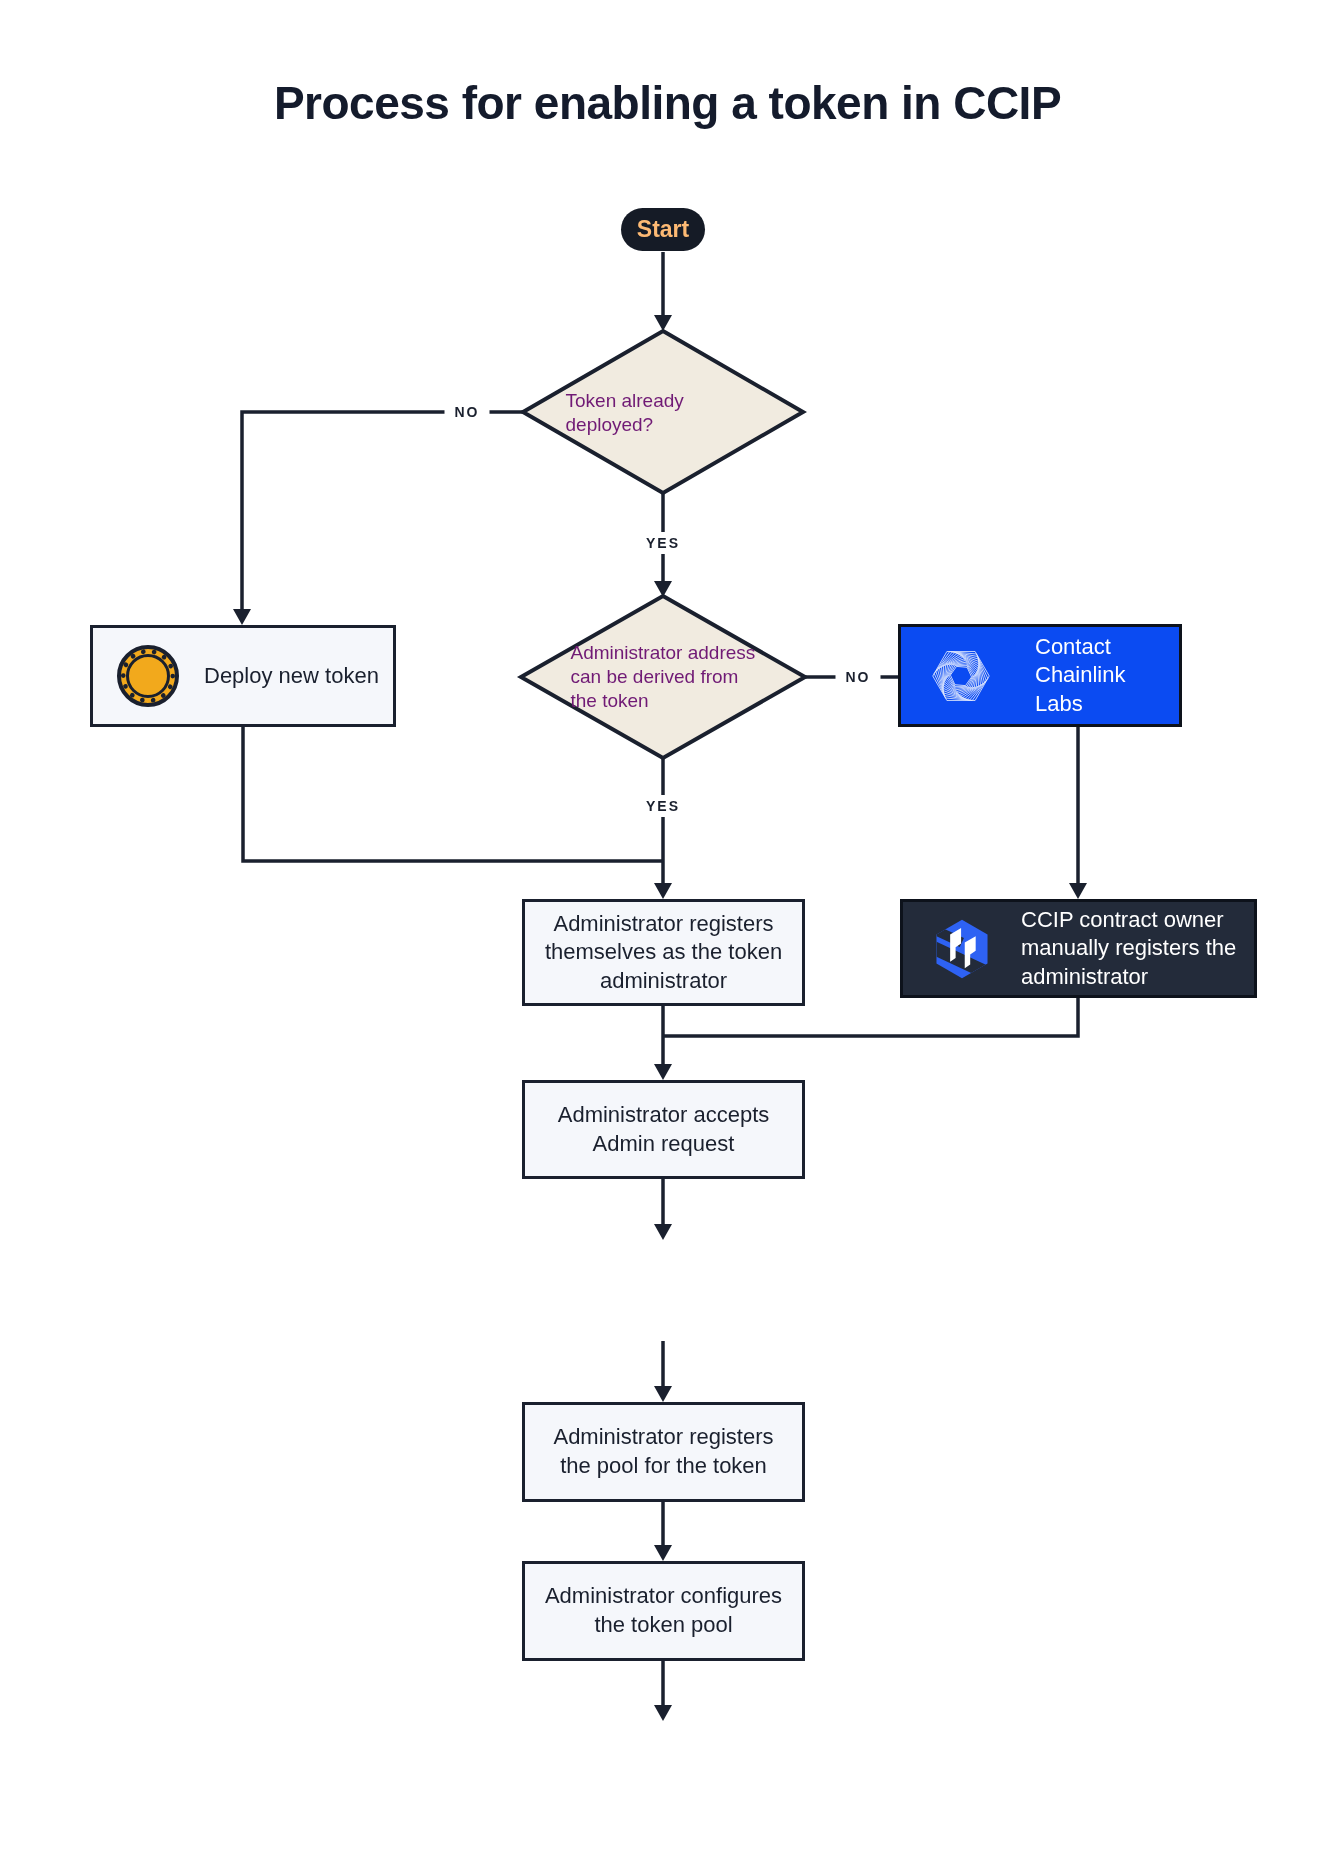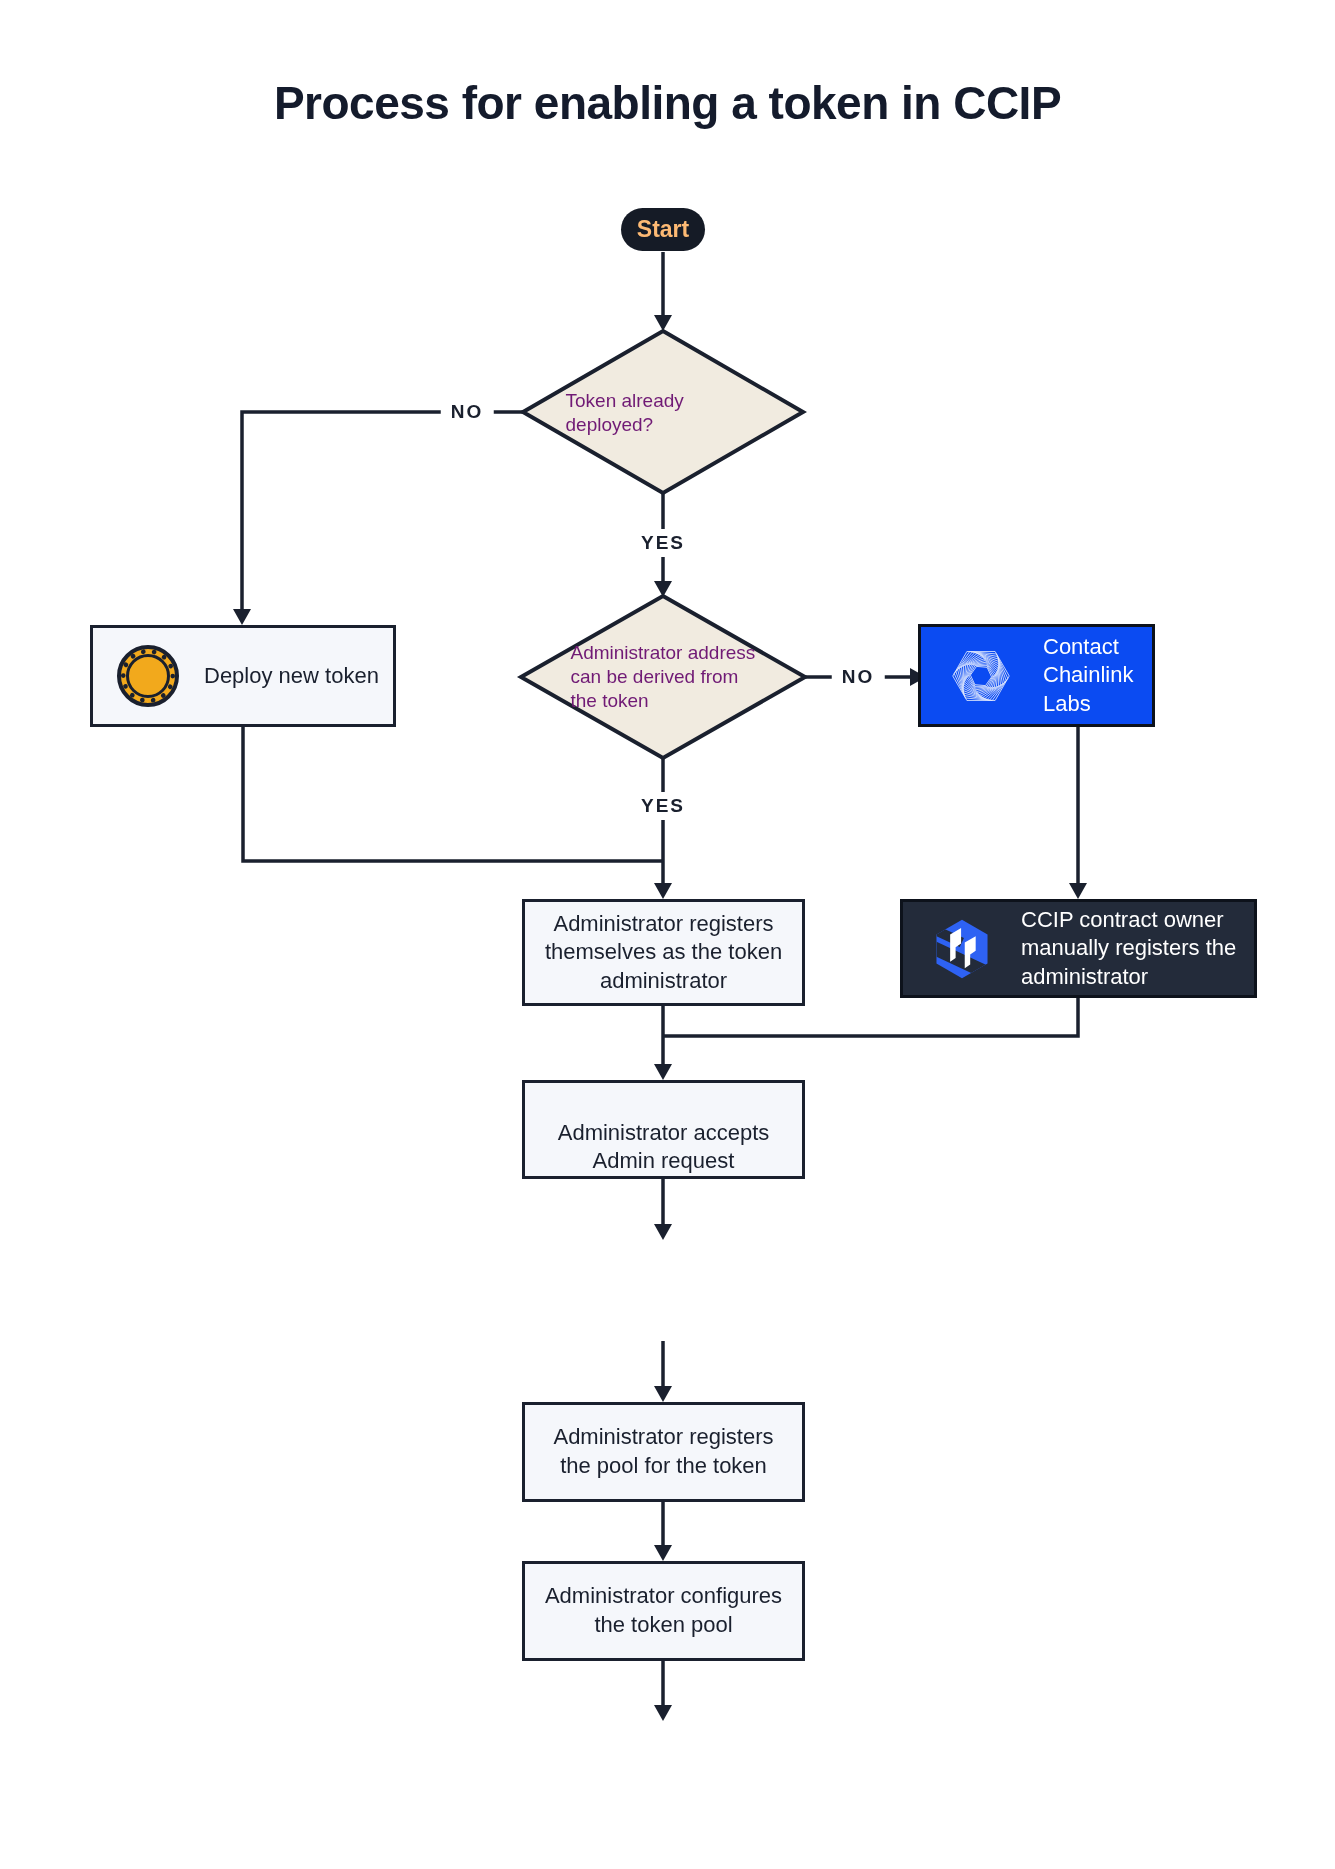--- a/index.html
+++ b/index.html
@@ -31,21 +31,21 @@
     font-size:22px; line-height:1.3; color:#1A202E; text-align:center;
   }
   .pbox.icon-row { justify-content:flex-start; text-align:left; }
   .pbox.blue { background:#0B4BF2; border-color:#0D121B; color:#ffffff; }
   .pbox.dark { background:#232B3A; border-color:#0D121B; color:#ffffff; }
   .icon-wrap { flex:0 0 auto; display:flex; align-items:center; justify-content:center; }
 
   .edge-label {
     position:absolute; transform:translate(-50%,-50%);
     background:#ffffff; padding:3px 10px;
-    font-size:19px; font-weight:700; letter-spacing:2px; color:#1A202E;
+    font-size:14px; font-weight:700; letter-spacing:2px; color:#1A202E;
   }
 </style>
 </head>
 <body>
 
 <div class="canvas">
 
   <svg class="layer" viewBox="0 0 1335 1869" aria-hidden="true">
     <g stroke="#1A202E" stroke-width="3.5" fill="none">
       <path d="M663 252 V316"></path>
@@ -95,21 +95,21 @@
         <circle cx="33" cy="33" r="29" fill="#F2A91C" stroke="#1A202E" stroke-width="4"></circle>
         <circle cx="33" cy="33" r="20.5" fill="none" stroke="#1A202E" stroke-width="3"></circle>
         <circle cx="33" cy="33" r="24.75" fill="none" stroke="#1A202E" stroke-width="4.6" stroke-linecap="round" stroke-dasharray="0.1 11"></circle>
       </svg>
     </span>
     <span style="width:190px; text-align:left;">Deploy new token</span>
   </div>
 
   <div class="diamond-label" style="left:663px; top:677px; width:185px;">Administrator address can be derived from the token</div>
 
-  <div class="pbox icon-row blue" style="left:918px; top:624px; width:237px; height:103px; padding-left:28px; gap:30px;">
+  <div class="pbox icon-row blue" style="left:898px; top:624px; width:284px; height:103px; padding-left:28px; gap:42px;">
     <span class="icon-wrap">
       <svg width="64" height="64" viewBox="-34 -34 68 68">
         <defs>
           <polygon id="clhex" points="30,0 15,26 -15,26 -30,0 -15,-26 15,-26" fill="none" stroke="#ffffff" stroke-width="0.8" vector-effect="non-scaling-stroke"></polygon>
         </defs>
         <g opacity="0.92">
           <use href="#clhex" transform="rotate(0) scale(1)"></use>
           <use href="#clhex" transform="rotate(5) scale(0.952)"></use>
           <use href="#clhex" transform="rotate(10) scale(0.904)"></use>
           <use href="#clhex" transform="rotate(15) scale(0.856)"></use>
@@ -146,21 +146,21 @@
         </g>
       </svg>
     </span>
     <span style="width:225px; text-align:left;">CCIP contract owner manually registers the administrator</span>
   </div>
 
   <div class="pbox" style="left:522px; top:899px; width:283px; height:107px;">
     <span style="width:245px;">Administrator registers themselves as the token administrator</span>
   </div>
 
-  <div class="pbox" style="left:522px; top:1080px; width:283px; height:99px;align-items:flex-end;">
+  <div class="pbox" style="left:522px; top:1080px; width:283px; height:99px;">
     <span style="width:235px;">Administrator accepts Admin request</span>
   </div>
 
 
   <div class="pbox" style="left:522px; top:1402px; width:283px; height:100px;">
     <span style="width:235px;">Administrator registers the pool for the token</span>
   </div>
 
   <div class="pbox" style="left:522px; top:1561px; width:283px; height:100px;">
     <span style="width:250px;">Administrator configures the token pool</span>

